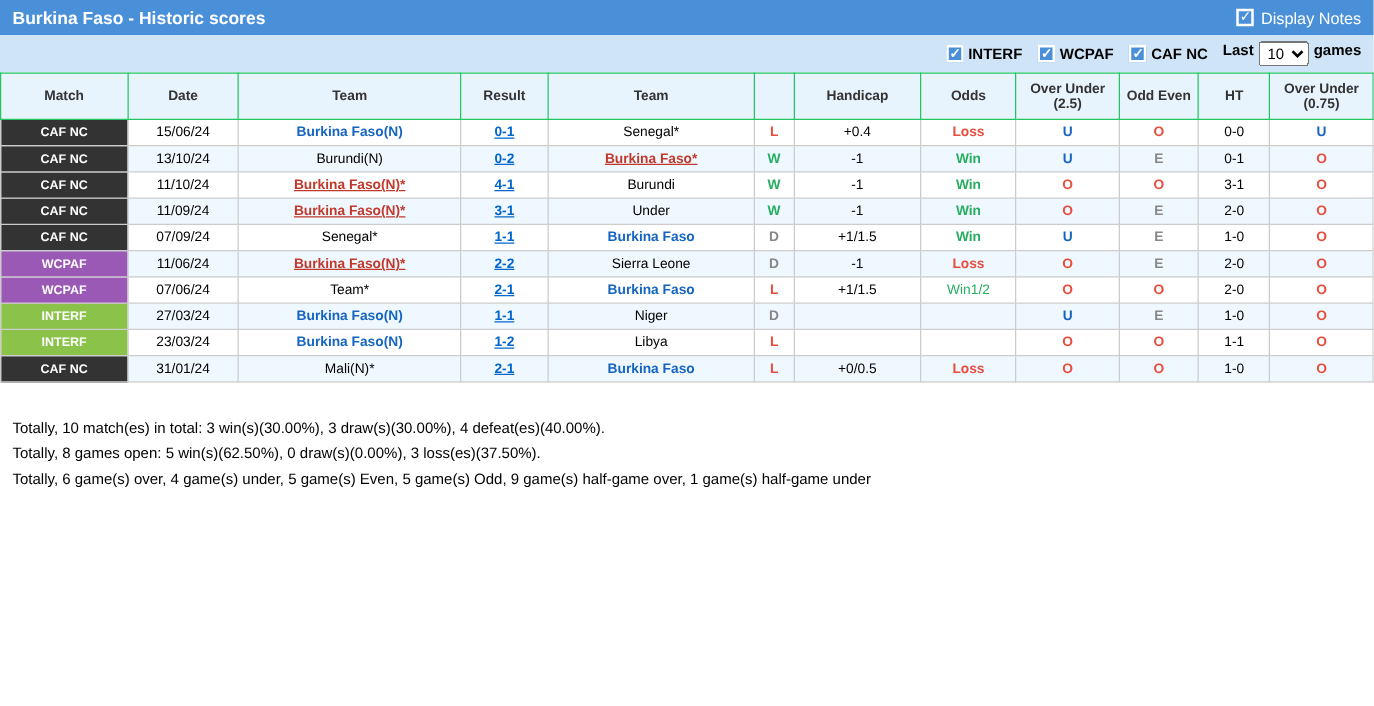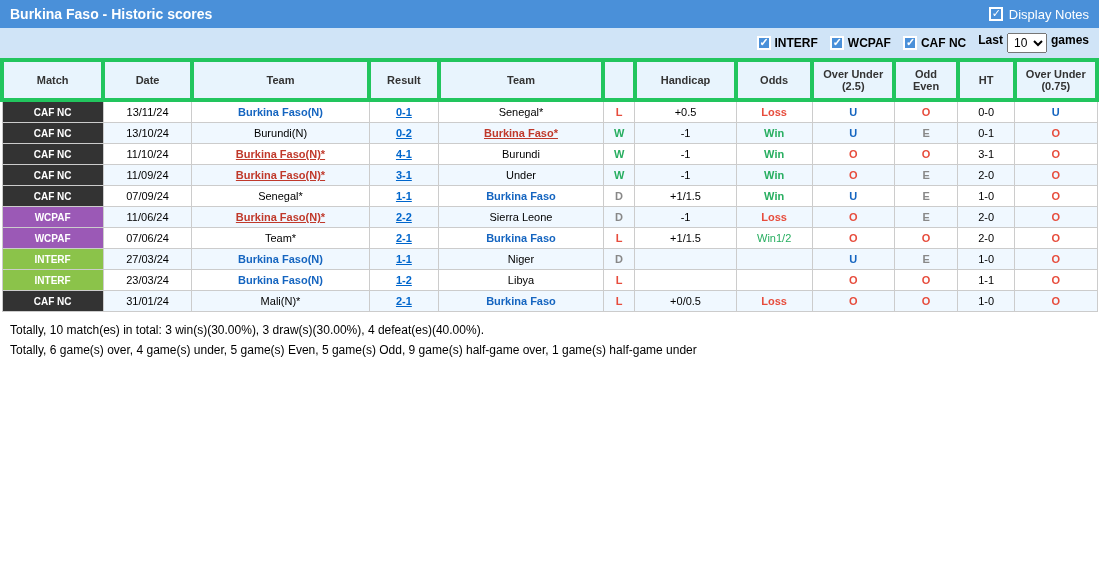--- a/index.html
+++ b/index.html
@@ -15,42 +15,42 @@
     
     
     .filter-bar { background: #d0e4f7; padding: 5px 10px; display: flex; justify-content: flex-end; align-items: center; gap: 12px; }
     .filter-item { display: flex; align-items: center; gap: 4px; font-size: 12px; font-weight: bold; }
     .last-games { display: flex; align-items: flex-start; gap: 4px; font-size: 12px; font-weight: bold; }
     select { font-size: 12px; padding: 1px 2px; }
     
     
     table { width: 100%; border-collapse: collapse; }
     thead tr { background: #e8f4fd; }
-    thead th { padding: 6px 4px; text-align: center; border: 4px solid #22c55e; font-size: 11px; font-weight: bold; color: #333; }
+    thead th { padding: 6px 4px; text-align: center; border: 1px solid #22c55e; font-size: 11px; font-weight: bold; color: #333; }
     tbody tr { border: 1px solid #ccc; }
     tbody td { padding: 4px 4px; text-align: center; border: 1px solid #ccc; font-size: 11px; }
     
     .team-blue { color: #1565c0; font-weight: bold; }
     .team-red { color: #c0392b; font-weight: bold; text-decoration: underline; }
     
     .result-link { color: #0066cc; text-decoration: underline; font-weight: bold; }
     
     .wdl-w { color: #27ae60; font-weight: bold; }
     .wdl-d { color: #888; font-weight: bold; }
     .wdl-l { color: #e74c3c; font-weight: bold; }
     
     .odds-win { color: #27ae60; font-weight: bold; }
     .odds-loss { color: #e74c3c; font-weight: bold; }
     .odds-win12 { color: #27ae60; font-weight: normal; }
     
     .ou-u { color: #1565c0; font-weight: bold; }
     .ou-o { color: #e74c3c; font-weight: bold; }
     .ou-e { color: #888; font-weight: bold; }
     
-    .summary { padding: 8px 10px; font-size: 12px; line-height: 1.7; }
+    .summary { padding: 26px 10px; font-size: 12px; line-height: 1.7; }
     
     
     tbody tr:nth-child(even) { background: #f0f8ff; }
     tbody tr:nth-child(odd) { background: #fff; }
     
     .row-cafnc td:first-child { background: #333; }
     .row-wcpaf td:first-child { background: #9b59b6; }
     .row-interf td:first-child { background: #8bc34a; }
   </style>
 </head>
@@ -103,26 +103,26 @@
         <th style="width:60px">Odds</th>
         <th style="width:65px">Over Under (2.5)</th>
         <th style="width:50px">Odd Even</th>
         <th style="width:45px">HT</th>
         <th style="width:65px">Over Under (0.75)</th>
       </tr>
     </thead>
     <tbody id="table-body">
     <tr class="row-cafnc" style="background: rgb(255, 255, 255);">
     <td style="background:#333; color:#fff; font-weight:bold; font-size:10px; padding:4px 6px;">CAF NC</td>
-    <td>13/11/24</td>
+    <td>15/06/24</td>
     <td class="team-blue">Burkina Faso(N)</td>
     <td class="result-link">0-1</td>
     <td class="">Senegal*</td>
     <td class="wdl-l">L</td>
-    <td>+0.5</td>
+    <td>+0.4</td>
     <td class="odds-loss">Loss</td>
     <td class="ou-u">U</td>
     <td class="ou-o">O</td>
     <td>0-0</td>
     <td class="ou-u">U</td>
   </tr>
         <tr class="row-cafnc" style="background: rgb(240, 248, 255);">
     <td style="background:#333; color:#fff; font-weight:bold; font-size:10px; padding:4px 6px;">CAF NC</td>
     <td>13/10/24</td>
     <td class="">Burundi(N)</td>
@@ -246,15 +246,16 @@
     <td class="ou-o">O</td>
     <td class="ou-o">O</td>
     <td>1-0</td>
     <td class="ou-o">O</td>
   </tr>
       </tbody>
   </table>
 
   <div class="summary">
     <div id="sum1">Totally, 10 match(es) in total: 3 win(s)(30.00%), 3 draw(s)(30.00%), 4 defeat(es)(40.00%).</div>
+    <div id="sum2">Totally, 8 games open: 5 win(s)(62.50%), 0 draw(s)(0.00%), 3 loss(es)(37.50%).</div>
     <div id="sum3">Totally, 6 game(s) over, 4 game(s) under, 5 game(s) Even, 5 game(s) Odd, 9 game(s) half-game over, 1 game(s) half-game under</div>
   </div>
 </div>
 
 </body></html>

